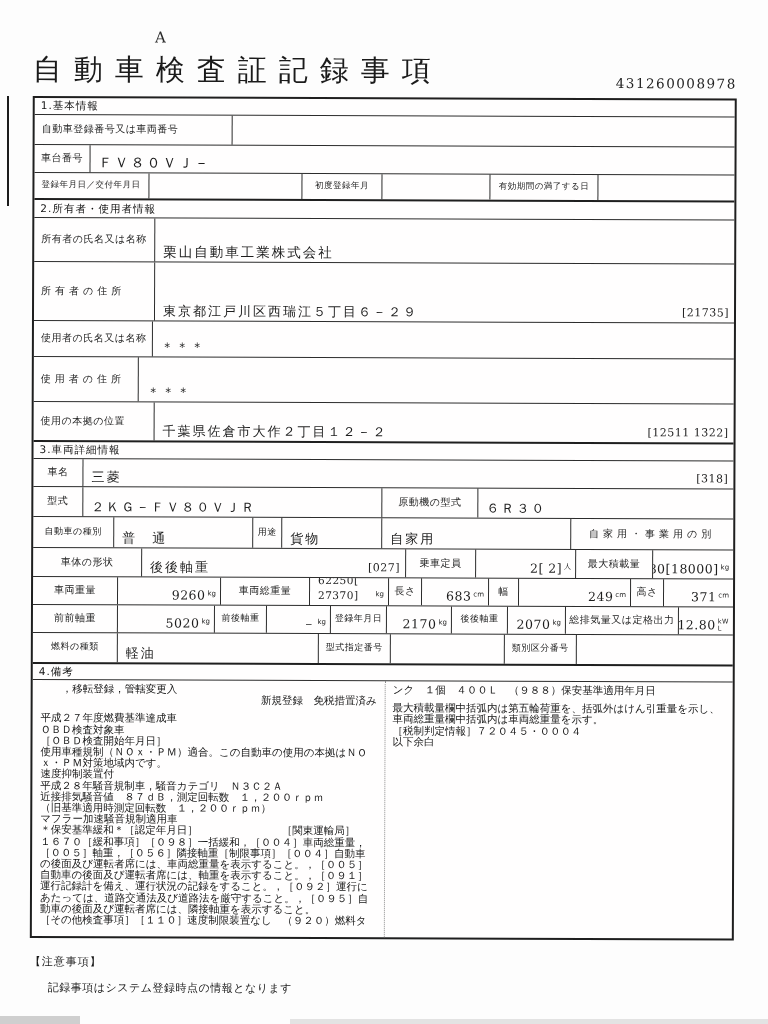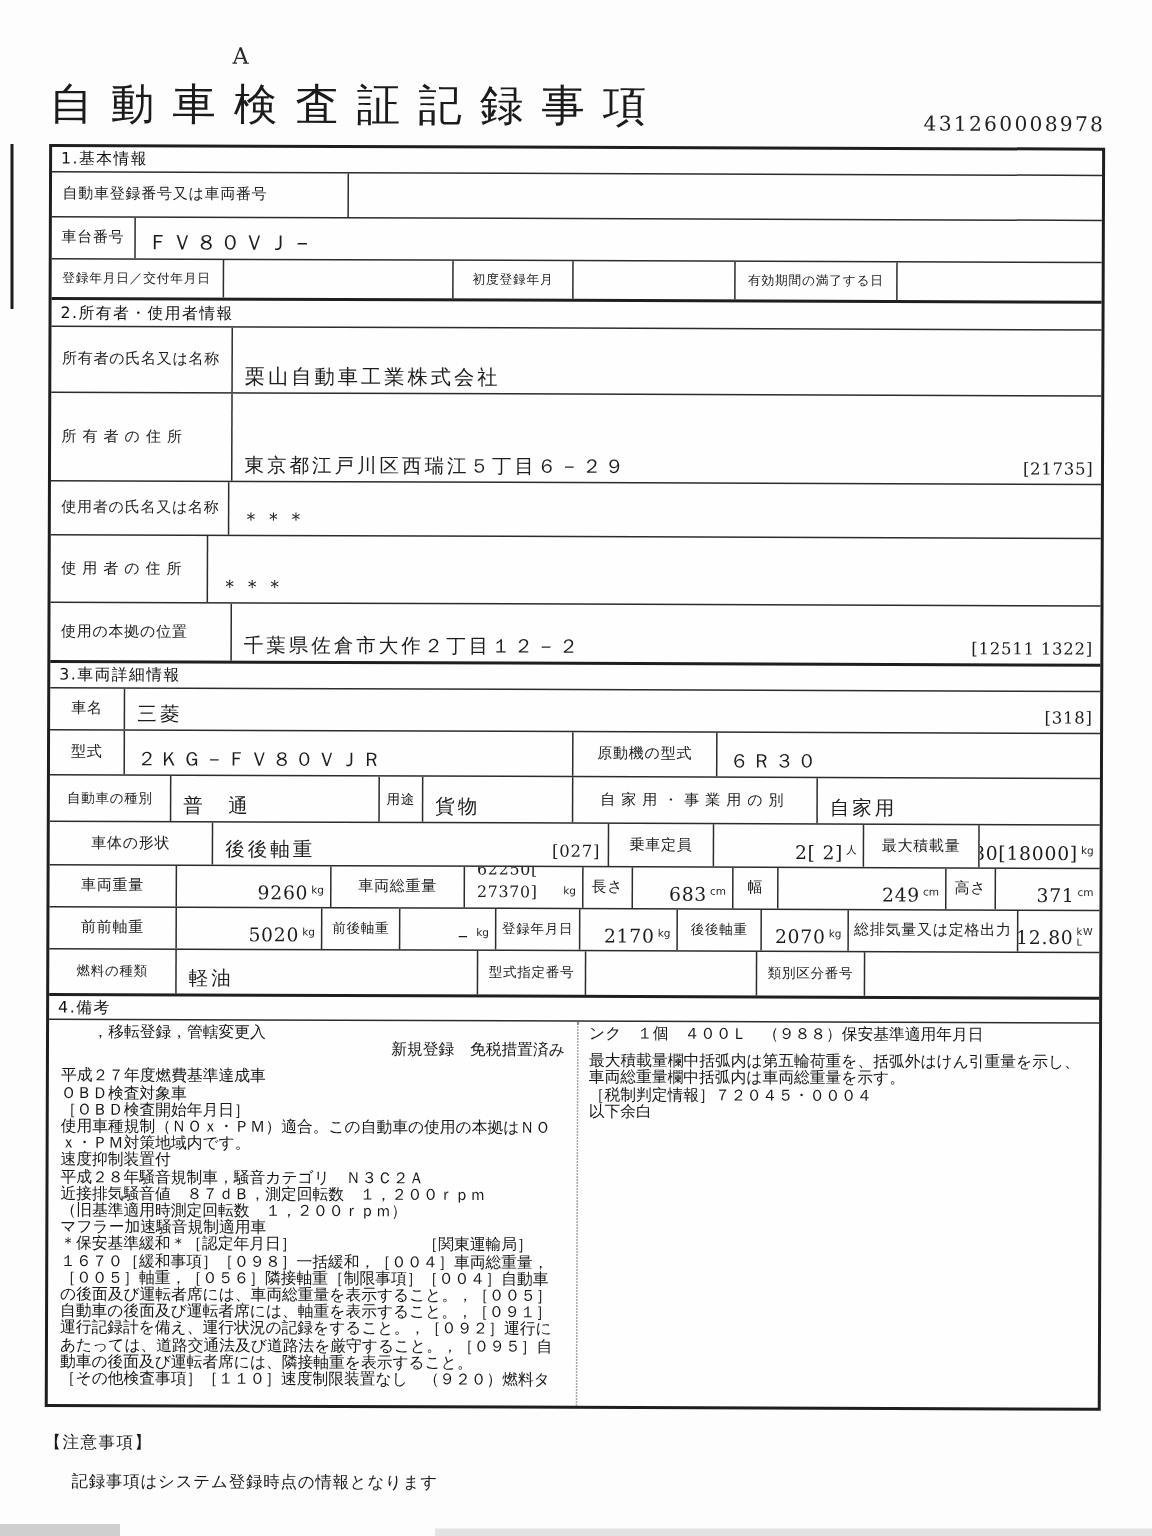--- a/index.html
+++ b/index.html
@@ -13,21 +13,21 @@
   .tbl{border:2px solid #1f1f1f;background:#fffefe;}
   .row{display:flex;border-top:1px solid #2c2c2c;}
   .row.first{border-top:0;}
   .row.thick{border-top:2px solid #1f1f1f;}
   .cell{box-sizing:border-box;overflow:hidden;}
   .cell + .cell{border-left:1px solid #2c2c2c;}
   .fill{flex:1;}
   .sec{display:flex;align-items:center;padding-left:6px;font-family:"DejaVu Sans","Liberation Sans",sans-serif;
        font-size:10.5px;letter-spacing:1px;color:#111;}
   .lbl{display:flex;align-items:center;justify-content:center;text-align:center;
-       font-family:Liberation Serif, serif;font-size:10px;color:#222;letter-spacing:0.5px;line-height:11px;}
+       font-family:Liberation Mono, monospace;font-size:10px;color:#222;letter-spacing:0.5px;line-height:11px;}
   .lbl.left{justify-content:flex-start;text-align:left;padding-left:7px;}
   .lbl.sm{font-size:8.5px;}
   .lbl.wide{letter-spacing:4px;}
   .val{display:flex;align-items:flex-end;padding:0 5px 2px 8px;font-size:13px;letter-spacing:2px;line-height:15px;}
   .val.num{justify-content:flex-end;letter-spacing:0.5px;padding-right:4px;font-size:12.5px;}
   .val.between{justify-content:space-between;}
   .code{font-size:11px;letter-spacing:0.5px;align-self:flex-end;}
   .unit{font-size:7px;letter-spacing:0;margin-left:2px;padding-bottom:1px;font-family:"DejaVu Sans",sans-serif;}
   .unit-stack{display:flex;flex-direction:column;font-size:6.5px;line-height:6.5px;margin-left:2px;
               font-family:"DejaVu Sans",sans-serif;align-self:flex-end;padding-bottom:1px;}
@@ -128,22 +128,22 @@
         <div class="cell val" style="width:299px">２ＫＧ－ＦＶ８０ＶＪＲ</div>
         <div class="cell lbl" style="width:96px">原動機の型式</div>
         <div class="cell val fill">６Ｒ３０</div>
       </div>
 
       <div class="row" style="height:30px">
         <div class="cell lbl" style="width:80px;font-size:9px">自動車の種別</div>
         <div class="cell val" style="width:139px">普　通</div>
         <div class="cell lbl" style="width:29px;font-size:9px">用途</div>
         <div class="cell val" style="width:100px">貨物</div>
+        <div class="cell val fill">自家用</div>
         <div class="cell lbl wide" style="width:163px">自家用・事業用の別</div>
-        <div class="cell val fill">自家用</div>
       </div>
 
       <div class="row" style="height:28px">
         <div class="cell lbl" style="width:108px">車体の形状</div>
         <div class="cell val between" style="width:264px">
           <span>後後軸重</span>
           <span class="code">[027]</span>
         </div>
         <div class="cell lbl" style="width:70px">乗車定員</div>
         <div class="cell val num" style="width:100px">

